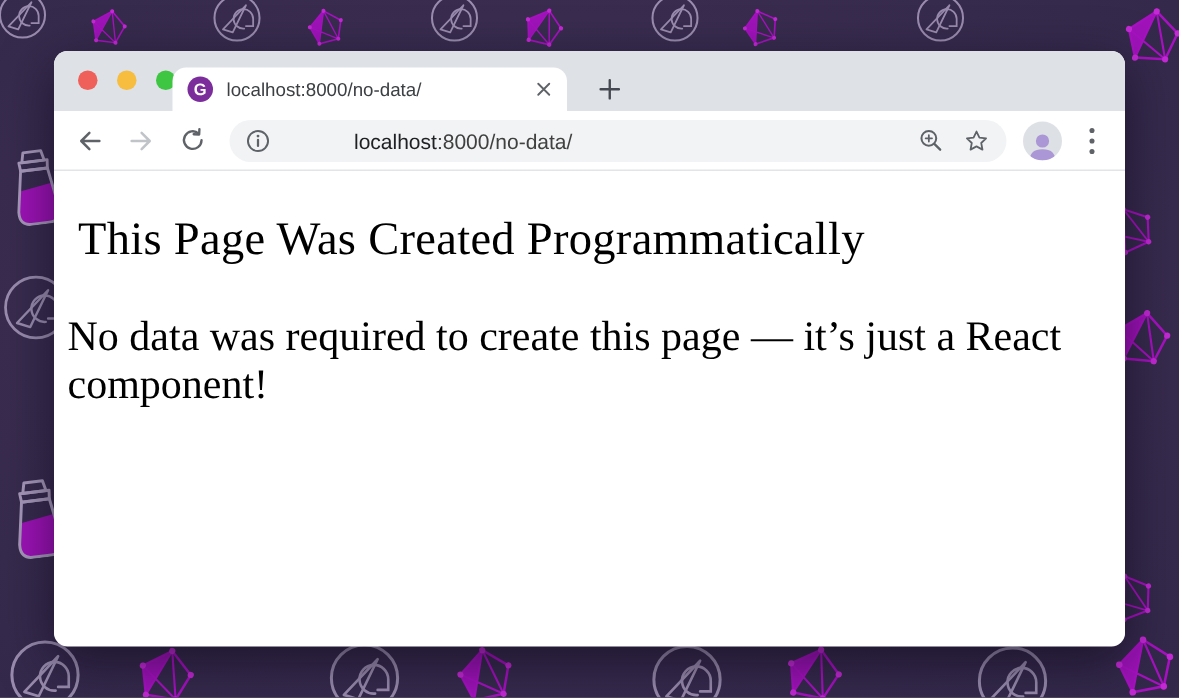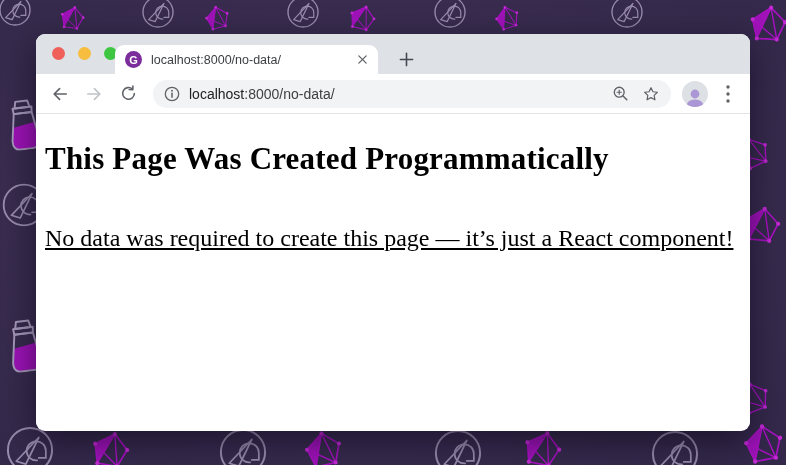--- a/index.html
+++ b/index.html
@@ -23,31 +23,31 @@
   .tab-title{margin-left:9px;font-size:12.5px;color:#3c4043;white-space:nowrap;overflow:hidden;flex:1;}
   .tab-close{flex:0 0 auto;margin-left:8px;display:flex;}
   .newtab{position:absolute;left:355px;top:11px;width:30px;height:29px;display:flex;
     align-items:center;justify-content:center;}
   .toolbar{height:40px;background:#fff;display:flex;align-items:center;
     border-bottom:1px solid #e2e4e8;padding:0 12px;box-sizing:border-box;}
   .nav-btn{width:24px;height:24px;display:flex;align-items:center;justify-content:center;margin-right:10px;}
   .omnibox{flex:1;height:28px;background:#f1f3f4;border-radius:14px;display:flex;
     align-items:center;padding:0 11px;box-sizing:border-box;margin-left:3px;min-width:0;}
   .url{margin-left:9px;font-size:14px;white-space:nowrap;overflow:hidden;flex:1;}
-  .url .host{color:#202124;}
+  .url .host{color:#202124;margin-left:47px;}
   .url .rest{color:#404040;}
   .omni-icon{flex:0 0 auto;margin-left:13px;display:flex;}
   .avatar{flex:0 0 auto;margin-left:11px;width:26px;height:26px;border-radius:50%;
     background:#dde0e4;overflow:hidden;display:flex;align-items:flex-end;justify-content:center;}
   .kebab{flex:0 0 auto;margin-left:10px;width:20px;height:24px;display:flex;
     align-items:center;justify-content:center;}
   .content{height:316px;padding:8px 9px 0;box-sizing:border-box;background:#fff;
     border-radius:0 0 9px 9px;font-family:"Liberation Serif", serif;color:#000;}
-  .content h1{font-size:31px;font-weight:bold;margin:19px 0 0;letter-spacing:.2px;}
-  .content p{font-size:24px;margin:48px 0 0;text-decoration:underline;}
+  .content h1{font-size:31px;font-weight:normal;margin:19px 7px 0;letter-spacing:.2px;}
+  .content p{font-size:28px;margin:32px 0 0;}
   svg{display:block;}
 </style>
 </head>
 <body>
 
 <div class="stage">
   <div id="pattern-layer">
       <div class="bg-item" style="left:15px;top:10px">
         <svg width="34" height="34" viewBox="-30 -30 60 60" opacity="0.8">
       <circle r="26.5" fill="none" stroke="#b2a4c6" stroke-width="2.4"></circle>

